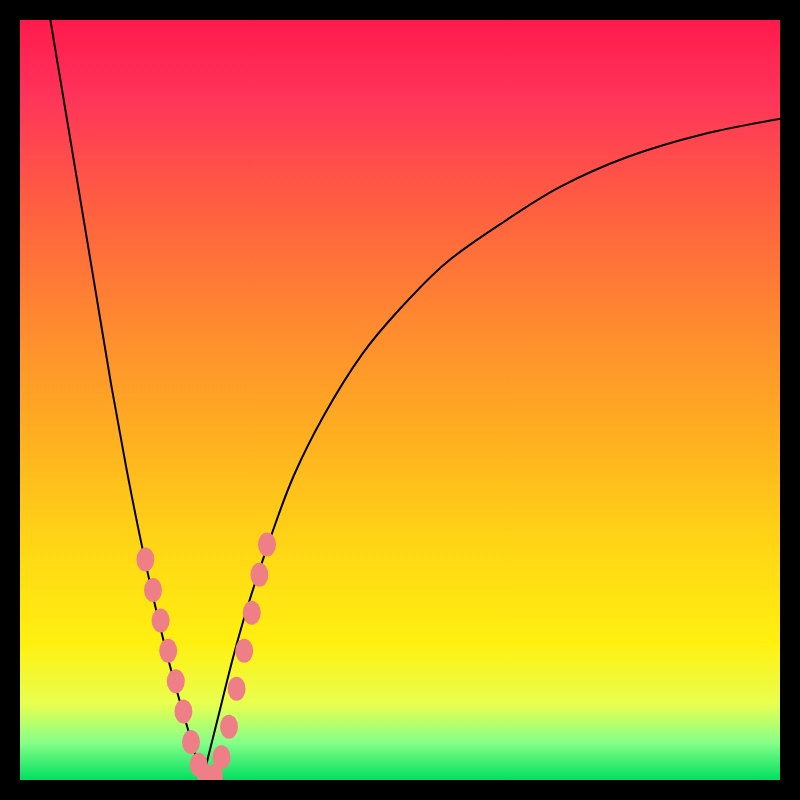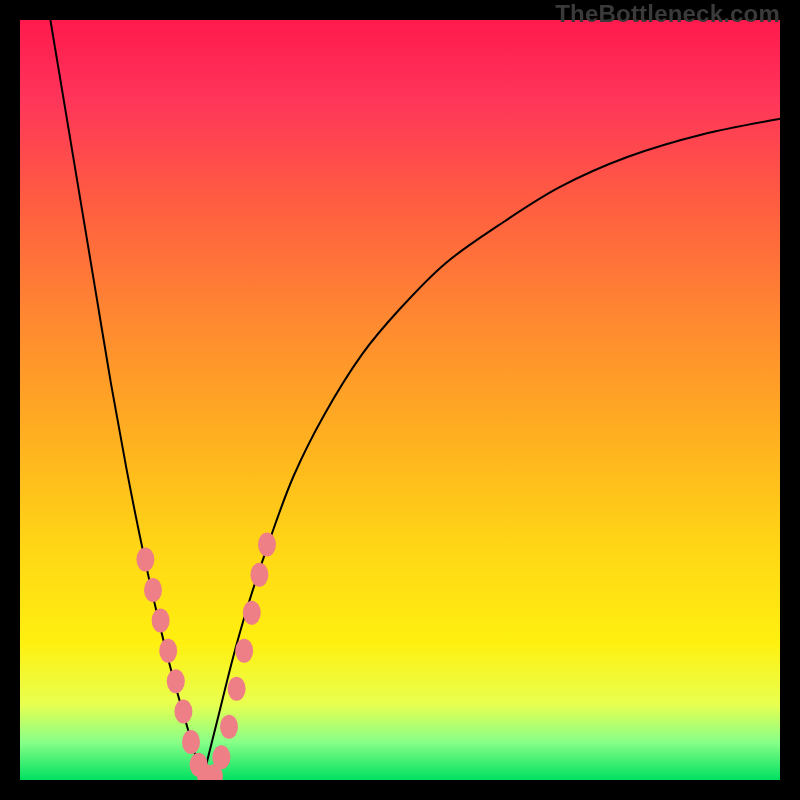--- a/index.html
+++ b/index.html
@@ -59,21 +59,20 @@
   }
   .marker {
     fill: #ef7f87;
     stroke: none;
   }
 </style>
 </head>
 <body>
 
 <div class="frame">
-  <div class="attribution">TheBottleneck.com</div>
 
   <div class="plot">
     <svg class="curves" viewBox="0 0 760 760" preserveAspectRatio="none">
       <path id="left-branch" fill="none" stroke="#000" stroke-width="2" d="M 30.400000000000002 0 C 32.93333333333334 15.200000000000008, 40.53333333333333 60.800000000000054, 45.6 91.20000000000005 C 50.66666666666667 121.60000000000004, 55.733333333333334 152, 60.800000000000004 182.39999999999998 C 65.86666666666667 212.79999999999995, 70.93333333333334 243.19999999999996, 76 273.59999999999997 C 81.06666666666666 304, 86.13333333333334 335.6666666666667, 91.2 364.8 C 96.26666666666667 393.93333333333334, 101.33333333333334 421.80000000000007, 106.4 448.40000000000003 C 111.46666666666667 475, 116.53333333333335 500.3333333333333, 121.60000000000001 524.4 C 126.66666666666667 548.4666666666666, 131.73333333333332 571.2666666666667, 136.79999999999998 592.8 C 141.86666666666665 614.3333333333333, 146.93333333333334 634.6, 152 653.6 C 157.06666666666666 672.6, 162.13333333333333 689.0666666666666, 167.2 706.8 C 172.26666666666665 724.5333333333333, 179.86666666666667 751.1333333333333, 182.4 760"></path>
       <path id="right-branch" fill="none" stroke="#000" stroke-width="2" d="M 182.4 760 C 184.93333333333334 749.8666666666667, 192.53333333333333 719.4666666666667, 197.6 699.2 C 202.66666666666666 678.9333333333334, 207.73333333333335 657.4, 212.8 638.4 C 217.86666666666667 619.4, 221.66666666666666 605.4666666666667, 228 585.2 C 234.33333333333334 564.9333333333334, 243.20000000000002 538.3333333333333, 250.8 516.8 C 258.4 495.2666666666666, 264.7333333333333 476.26666666666665, 273.59999999999997 456 C 282.46666666666664 435.73333333333335, 292.6 415.46666666666664, 304 395.2 C 315.4 374.93333333333334, 329.3333333333333 352.1333333333333, 342 334.4 C 354.6666666666667 316.66666666666663, 366.06666666666666 304, 380 288.8 C 393.93333333333334 273.6, 409.1333333333333 257.13333333333327, 425.6 243.19999999999993 C 442.0666666666667 229.2666666666666, 459.8 217.8666666666667, 478.8 205.20000000000005 C 497.8 192.5333333333334, 518.0666666666667 178.59999999999994, 539.6 167.19999999999993 C 561.1333333333333 155.79999999999993, 583.9333333333334 145.6666666666667, 608 136.80000000000007 C 632.0666666666666 127.93333333333341, 658.6666666666666 120.33333333333336, 684 114 C 709.3333333333334 107.66666666666664, 747.3333333333334 101.3333333333333, 760 98.79999999999995"></path>
       <g id="markers">
           <ellipse cx="125.4" cy="539.6" rx="9" ry="12" class="marker"></ellipse>
           <ellipse cx="133" cy="570" rx="9" ry="12" class="marker"></ellipse>
           <ellipse cx="140.6" cy="600.4" rx="9" ry="12" class="marker"></ellipse>
           <ellipse cx="148.20000000000002" cy="630.8" rx="9" ry="12" class="marker"></ellipse>

